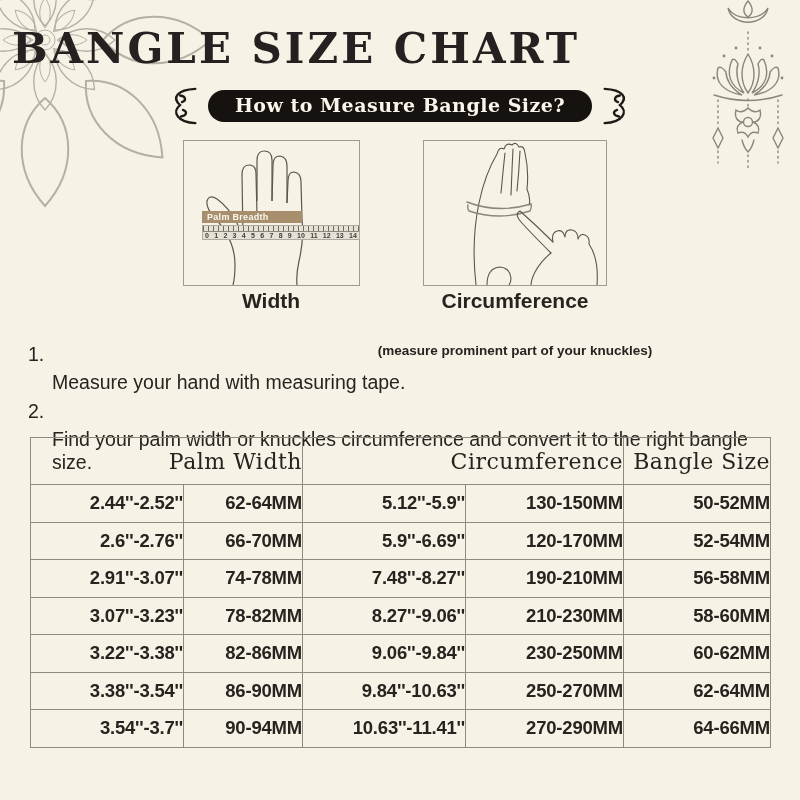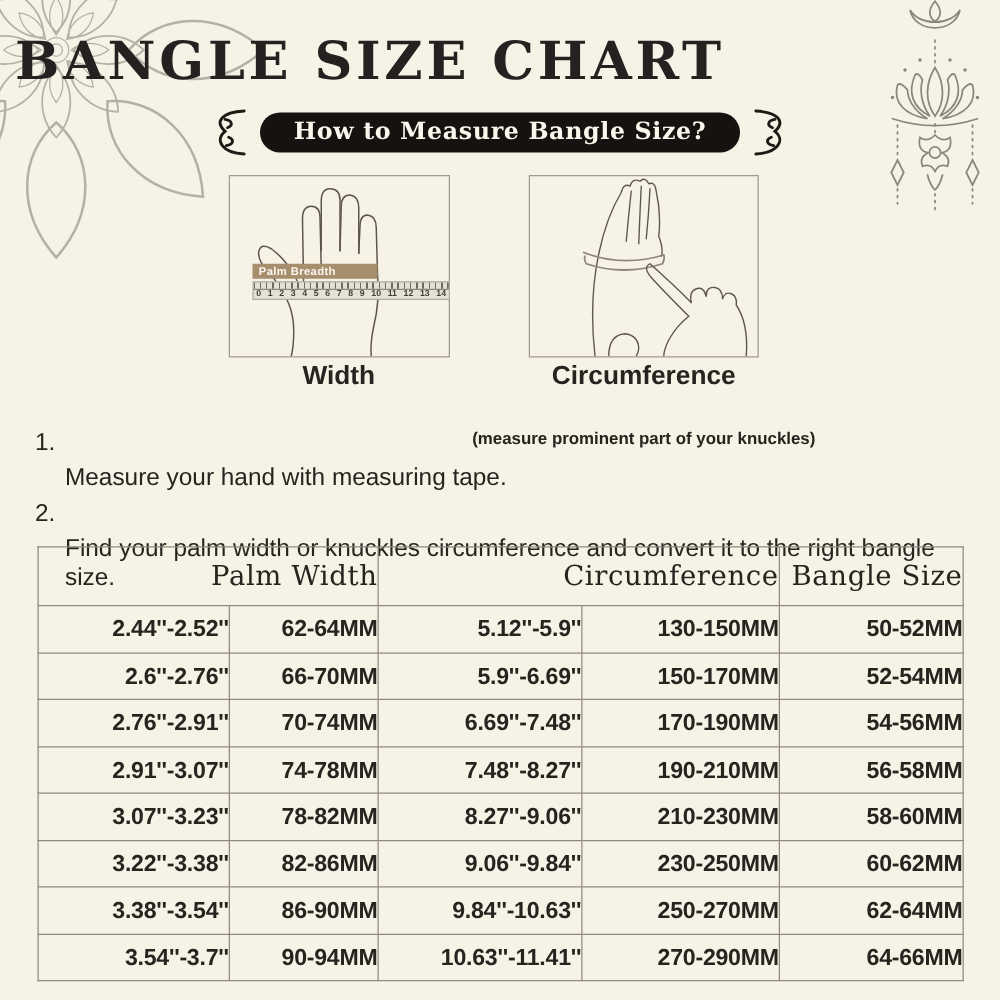--- a/index.html
+++ b/index.html
@@ -260,29 +260,22 @@
         <td>2.44''-2.52''</td>
         <td>62-64MM</td>
         <td>5.12''-5.9''</td>
         <td>130-150MM</td>
         <td>50-52MM</td>
       </tr>
       <tr>
         <td>2.6''-2.76''</td>
         <td>66-70MM</td>
         <td>5.9''-6.69''</td>
-        <td>150-170MM</td>
+        <td>120-170MM</td>
         <td>52-54MM</td>
-      </tr>
-      <tr>
-        <td>2.76''-2.91''</td>
-        <td>70-74MM</td>
-        <td>6.69''-7.48''</td>
-        <td>170-190MM</td>
-        <td>54-56MM</td>
       </tr>
       <tr>
         <td>2.91''-3.07''</td>
         <td>74-78MM</td>
         <td>7.48''-8.27''</td>
         <td>190-210MM</td>
         <td>56-58MM</td>
       </tr>
       <tr>
         <td>3.07''-3.23''</td>

